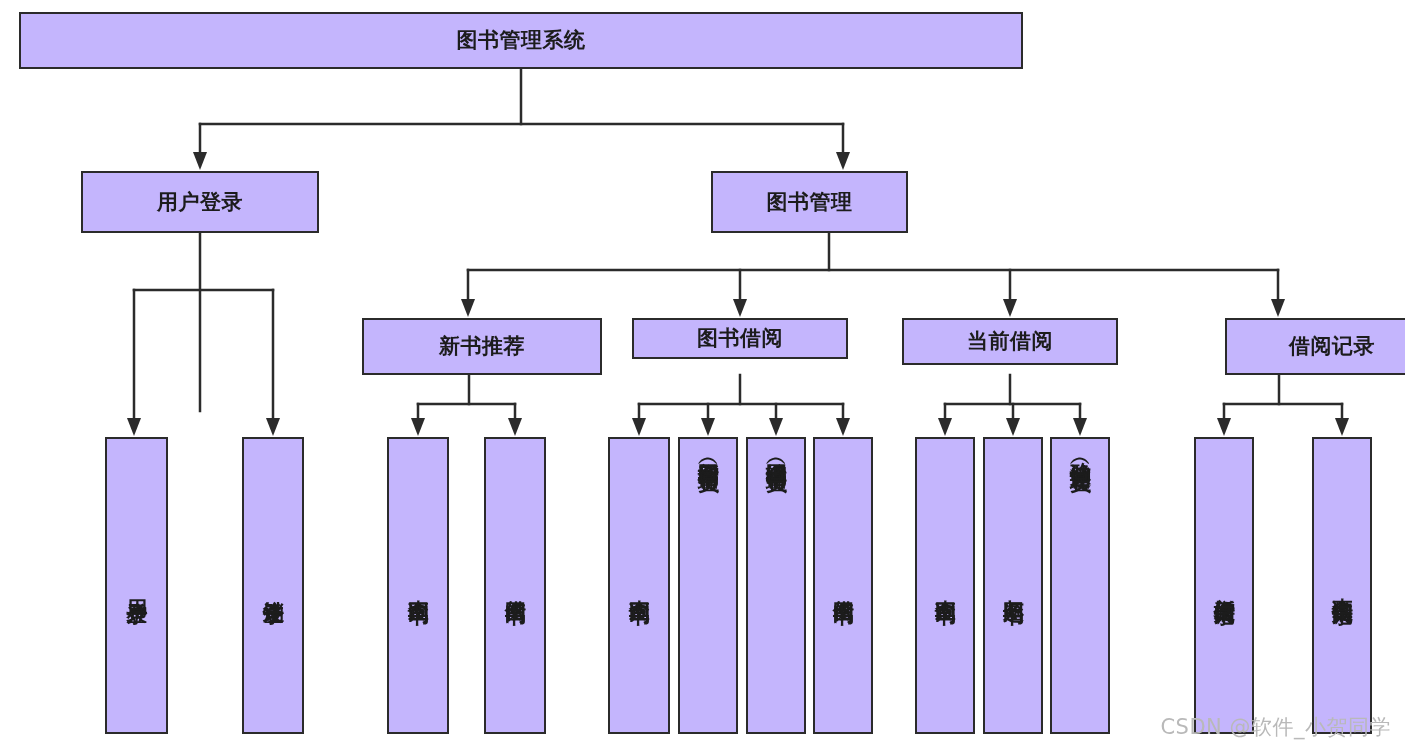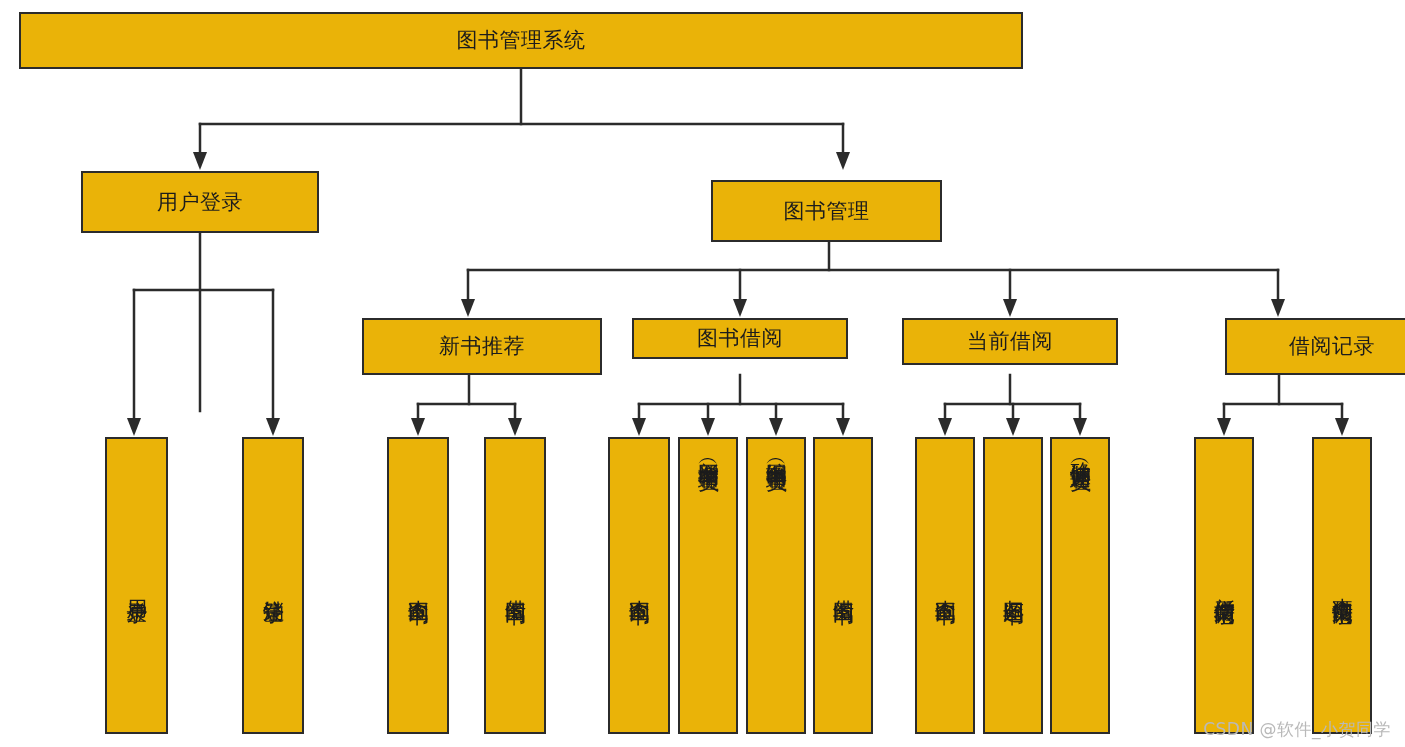--- a/index.html
+++ b/index.html
@@ -24,25 +24,26 @@
     left: 0;
     top: 0;
     width: 1405px;
     height: 747px;
     pointer-events: none;
   }
   .node {
     position: absolute;
     box-sizing: border-box;
     border: 2.5px solid #2b2b2b;
-    background: #eab308;
+    background: #c4b5fd;
     display: flex;
     align-items: center;
     justify-content: center;
     z-index: 2;
+    font-weight: bold;
   }
   .node .label {
     display: block;
     line-height: 1.08;
     letter-spacing: 0.5px;
     color: #1c1c1c;
     text-align: center;
     white-space: pre-wrap;
   }
   .node.horizontal .label {
@@ -64,21 +65,21 @@
     letter-spacing: 1.5px;
   }
   .node.vertical.centered {
     align-items: center;
     padding-top: 0;
   }
   #watermark {
     position: absolute;
     right: 14px;
     bottom: 6px;
-    font-size: 17px;
+    font-size: 21px;
     color: #b9b9b9;
     letter-spacing: 0.5px;
     z-index: 5;
     user-select: none;
     text-align: center;
   }
 </style>
 </head>
 <body>
 
@@ -143,21 +144,21 @@
       </g>
   </svg>
 
   <div id="nodes">
       <div class="node root horizontal" style="left: 19px; top: 12px; width: 1004px; height: 57px;">
         <span class="label">图书管理系统</span>
       </div>
       <div class="node horizontal" style="left: 81px; top: 171px; width: 238px; height: 62px;">
         <span class="label">用户登录</span>
       </div>
-      <div class="node horizontal" style="left: 711px; top: 180px; width: 231px; height: 62px;">
+      <div class="node horizontal" style="left: 711px; top: 171px; width: 197px; height: 62px;">
         <span class="label">图书管理</span>
       </div>
       <div class="node horizontal" style="left: 362px; top: 318px; width: 240px; height: 57px;">
         <span class="label">新书推荐</span>
       </div>
       <div class="node horizontal" style="left: 632px; top: 318px; width: 216px; height: 41px;">
         <span class="label">图书借阅</span>
       </div>
       <div class="node horizontal" style="left: 902px; top: 318px; width: 216px; height: 47px;">
         <span class="label">当前借阅</span>

